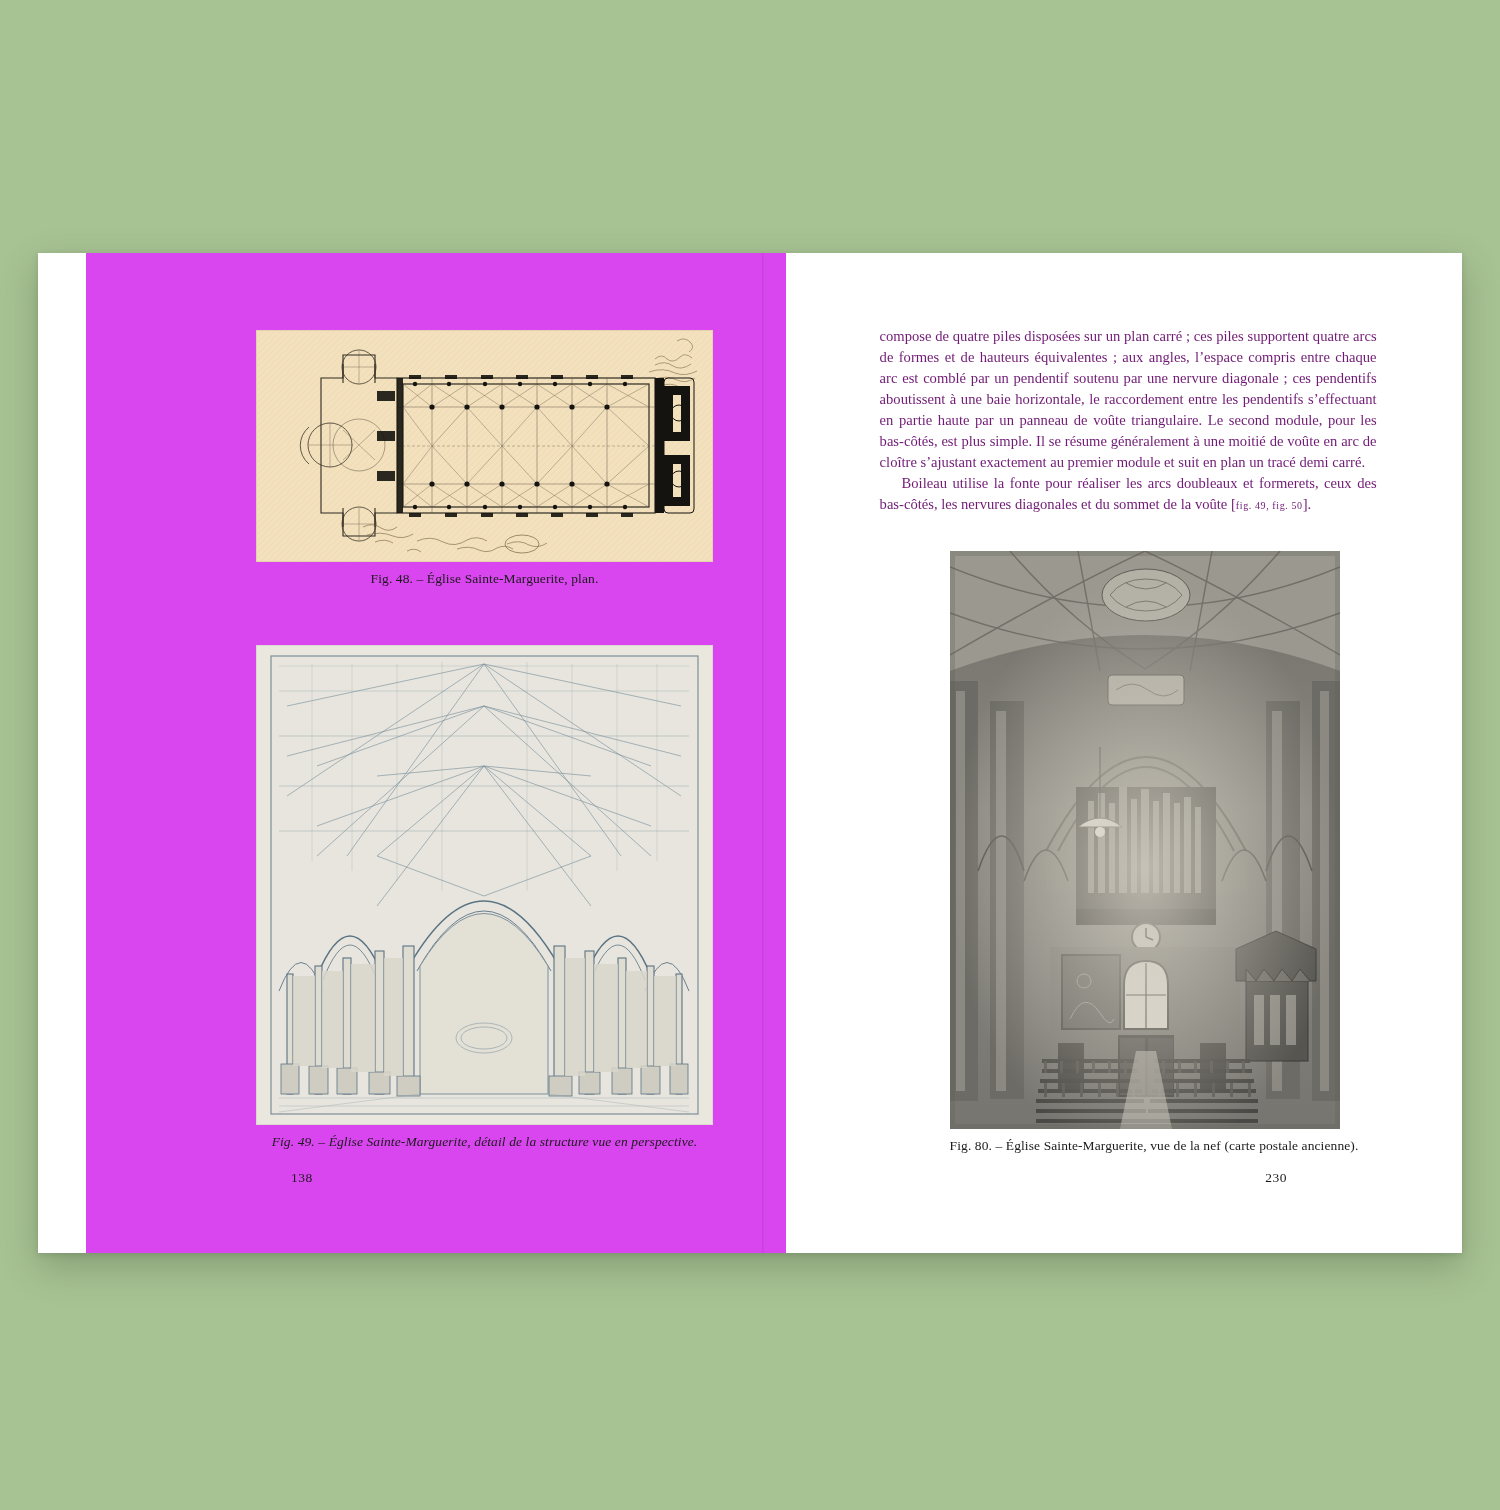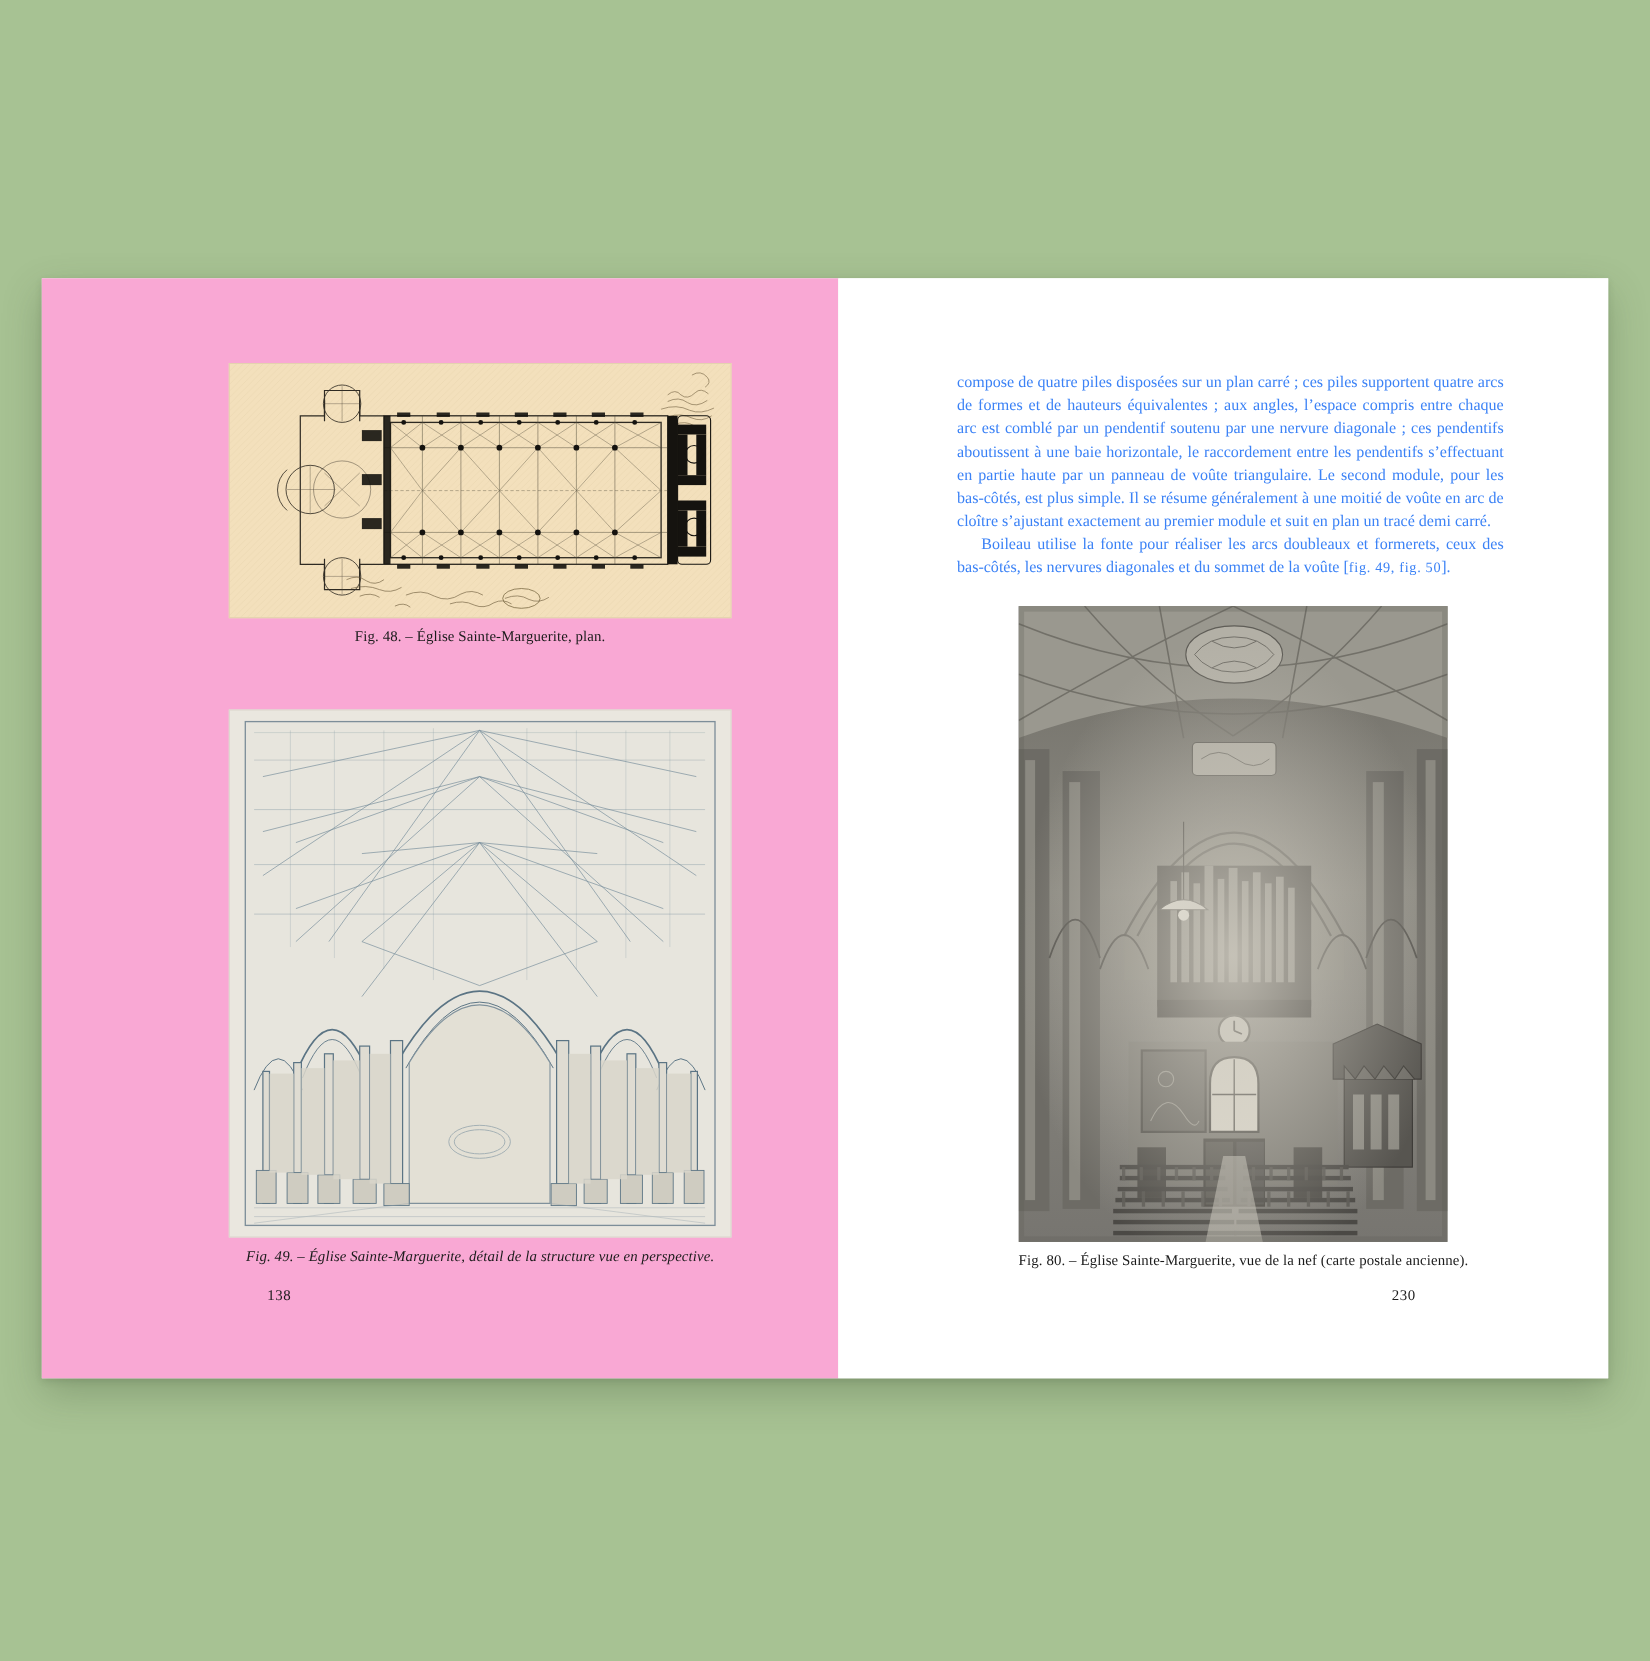--- a/index.html
+++ b/index.html
@@ -26,21 +26,22 @@
                 0 2px 6px rgba(60, 80, 50, 0.18);
     display: flex;
   }
   .page {
     position: relative;
     height: 100%;
     box-sizing: border-box;
   }
   .page-left {
     width: 724px;
-    background: #f9a8d4;
+    background: #d946ef;
+    margin-left: 48px;
   }
   .page-right {
     width: 700px;
     background: #ffffff;
   }
   .gutter {
     position: absolute;
     left: 724px;
     top: 0;
     width: 2px;
@@ -88,35 +89,34 @@
     width: 390px;
     height: 578px;
     background: #8d8b84;
     position: relative;
     overflow: hidden;
   }
 
   
   .body-text {
     position: absolute;
-    left: 108px;
+    left: 94px;
     top: 73px;
     width: 497px;
     font-family: "Liberation Serif", serif;
     font-size: 14.6px;
     line-height: 1.44;
-    color: #3b82f6;
+    color: #701a75;
     text-align: justify;
     text-justify: inter-word;
-    margin-top: 12px;
   }
   .body-text p { margin: 0; }
   .body-text p + p { text-indent: 22px; }
   .smallcaps {
-    font-size: 13px;
+    font-size: 10px;
     letter-spacing: 0.6px;
     font-family: Liberation Serif, serif;
   }
 
   
   .folio {
     position: absolute;
     font-family: "Liberation Serif", serif;
     font-size: 13.5px;
     color: #1b1b1b;

